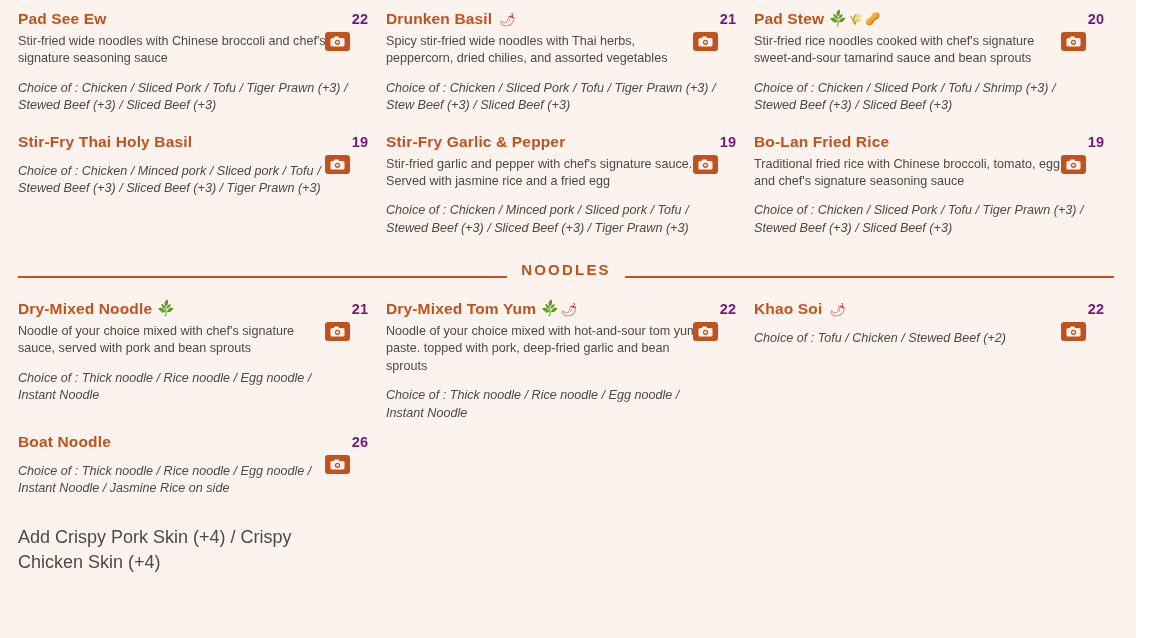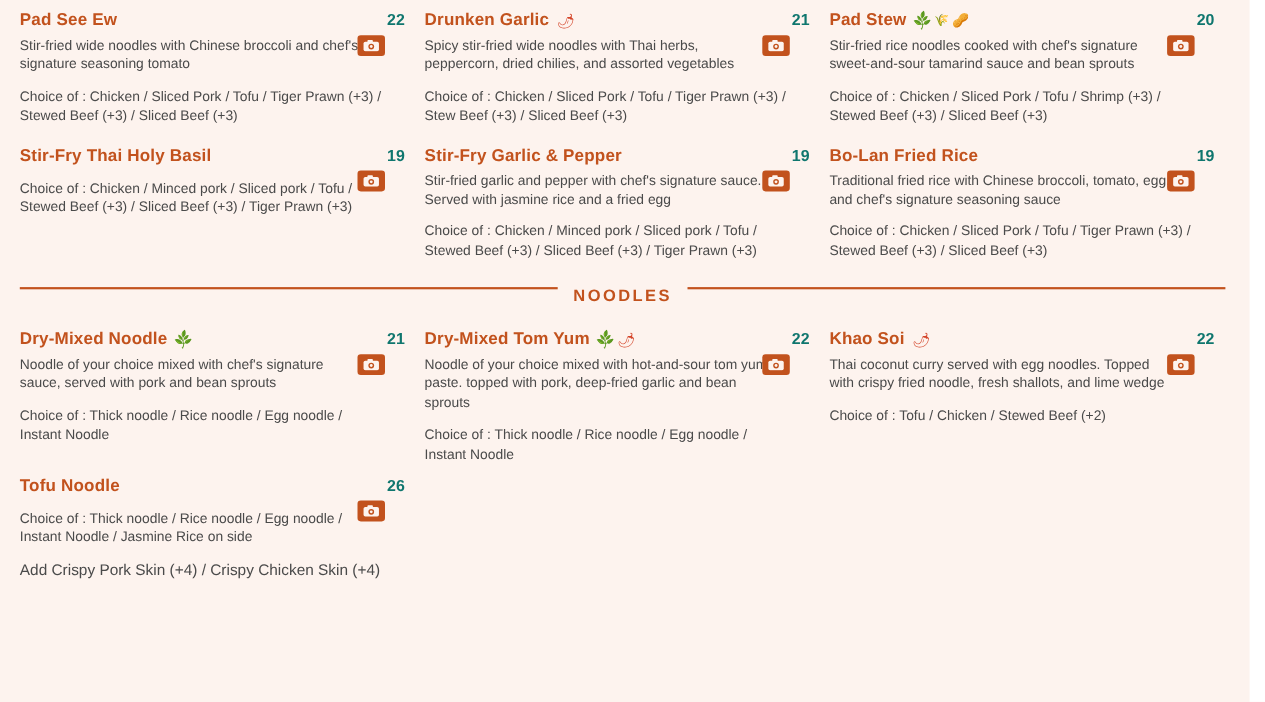--- a/index.html
+++ b/index.html
@@ -52,43 +52,44 @@
     font-size: 15.5px;
     font-weight: bold;
     color: #c2521d;
     letter-spacing: 0.15px;
     white-space: nowrap;
     text-align: center;
   }
   .price {
     font-size: 14.5px;
     font-weight: bold;
-    color: #0f766e;
+    color: #701a75;
     flex: 0 0 auto;
     padding-left: 4px;
   }
   .desc {
     font-size: 12.6px;
     line-height: 1.38;
     color: #4a4a4a;
     margin-top: 5px;
     padding-right: 38px;
   }
   .choice {
     font-size: 12.6px;
     line-height: 1.38;
     color: #4a4a4a;
     margin-top: 12px;
     padding-right: 18px;
+    font-style: italic;
   }
   .addon {
-    font-size: 14px;
+    font-size: 18px;
     line-height: 1.38;
     color: #4a4a4a;
-    margin-top: 12px;
+    margin-top: 28px;
     padding-right: 18px;
   }
   
   .cam {
     position: absolute;
     right: 18px;
     top: 22px;
     width: 25px;
     height: 19px;
     background: #c2521d;
@@ -103,21 +104,21 @@
   .icon-emoji {
     font-size: 12.5px;
     line-height: 1;
   }
   .icon-chili { color: #d4452a; font-size: 13px; line-height: 1; }
   .icon-leaf { color: #9a9a9a; font-size: 12px; line-height: 1; transform: rotate(-35deg); display:inline-block;}
   .icon-gf { font-size: 11px; line-height: 1; color:#7a7a7a;}
   
   .divider {
     display: flex;
-    align-items: flex-start;
+    align-items: flex-end;
     gap: 14px;
     margin: 6px 18px 22px 0;
   }
   .divider .line {
     flex: 1 1 auto;
     height: 2px;
     background: #c2521d;
   }
   .divider .label {
     font-size: 15px;
@@ -146,21 +147,21 @@
           <span class="price">22</span>
         </div>
         <div class="cam">
           <svg width="15" height="11" viewBox="0 0 15 11">
               <rect x="0.5" y="2" width="14" height="8.5" rx="1.6" fill="#fdf3ee"></rect>
               <rect x="4" y="0.4" width="5" height="2.2" rx="0.8" fill="#fdf3ee"></rect>
               <circle cx="7.5" cy="6.3" r="2.6" fill="#c2521d"></circle>
               <circle cx="7.5" cy="6.3" r="1.3" fill="#fdf3ee"></circle>
             </svg>
         </div>
-        <div class="desc">Stir-fried wide noodles with Chinese broccoli and chef's signature seasoning tomato</div>
+        <div class="desc">Stir-fried wide noodles with Chinese broccoli and chef's signature seasoning sauce</div>
         <div class="choice">Choice of : Chicken / Sliced Pork / Tofu / Tiger Prawn (+3) / Stewed Beef (+3) / Sliced Beef (+3)</div>
       </div>
 
       <div class="item" style="margin-top:16px;">
         <div class="item-head">
           <div class="name-wrap">
             <span class="name">Stir-Fry Thai Holy Basil</span>
           </div>
           <span class="price">19</span>
         </div>
@@ -175,21 +176,21 @@
         <div class="choice">Choice of : Chicken / Minced pork / Sliced pork / Tofu / Stewed Beef (+3) / Sliced Beef (+3) / Tiger Prawn (+3)</div>
       </div>
 
     </div>
 
     <div class="col">
 
       <div class="item">
         <div class="item-head">
           <div class="name-wrap">
-            <span class="name">Drunken Garlic</span>
+            <span class="name">Drunken Basil</span>
             <span class="icons">
               <span class="icon-chili">🌶</span>
             </span>
           </div>
           <span class="price">21</span>
         </div>
         <div class="cam">
           <svg width="15" height="11" viewBox="0 0 15 11">
               <rect x="0.5" y="2" width="14" height="8.5" rx="1.6" fill="#fdf3ee"></rect>
               <rect x="4" y="0.4" width="5" height="2.2" rx="0.8" fill="#fdf3ee"></rect>
@@ -298,21 +299,21 @@
               <circle cx="7.5" cy="6.3" r="1.3" fill="#fdf3ee"></circle>
             </svg>
         </div>
         <div class="desc">Noodle of your choice mixed with chef's signature sauce, served with pork and bean sprouts</div>
         <div class="choice">Choice of : Thick noodle / Rice noodle / Egg noodle / Instant Noodle</div>
       </div>
 
       <div class="item" style="margin-top:28px;">
         <div class="item-head">
           <div class="name-wrap">
-            <span class="name">Tofu Noodle</span>
+            <span class="name">Boat Noodle</span>
           </div>
           <span class="price">26</span>
         </div>
         <div class="cam">
           <svg width="15" height="11" viewBox="0 0 15 11">
               <rect x="0.5" y="2" width="14" height="8.5" rx="1.6" fill="#fdf3ee"></rect>
               <rect x="4" y="0.4" width="5" height="2.2" rx="0.8" fill="#fdf3ee"></rect>
               <circle cx="7.5" cy="6.3" r="2.6" fill="#c2521d"></circle>
               <circle cx="7.5" cy="6.3" r="1.3" fill="#fdf3ee"></circle>
             </svg>
@@ -363,19 +364,18 @@
           <span class="price">22</span>
         </div>
         <div class="cam">
           <svg width="15" height="11" viewBox="0 0 15 11">
               <rect x="0.5" y="2" width="14" height="8.5" rx="1.6" fill="#fdf3ee"></rect>
               <rect x="4" y="0.4" width="5" height="2.2" rx="0.8" fill="#fdf3ee"></rect>
               <circle cx="7.5" cy="6.3" r="2.6" fill="#c2521d"></circle>
               <circle cx="7.5" cy="6.3" r="1.3" fill="#fdf3ee"></circle>
             </svg>
         </div>
-        <div class="desc">Thai coconut curry served with egg noodles. Topped with crispy fried noodle, fresh shallots, and lime wedge</div>
         <div class="choice">Choice of : Tofu / Chicken / Stewed Beef (+2)</div>
       </div>
 
     </div>
   </div>
 </div>
 
 </body></html>

